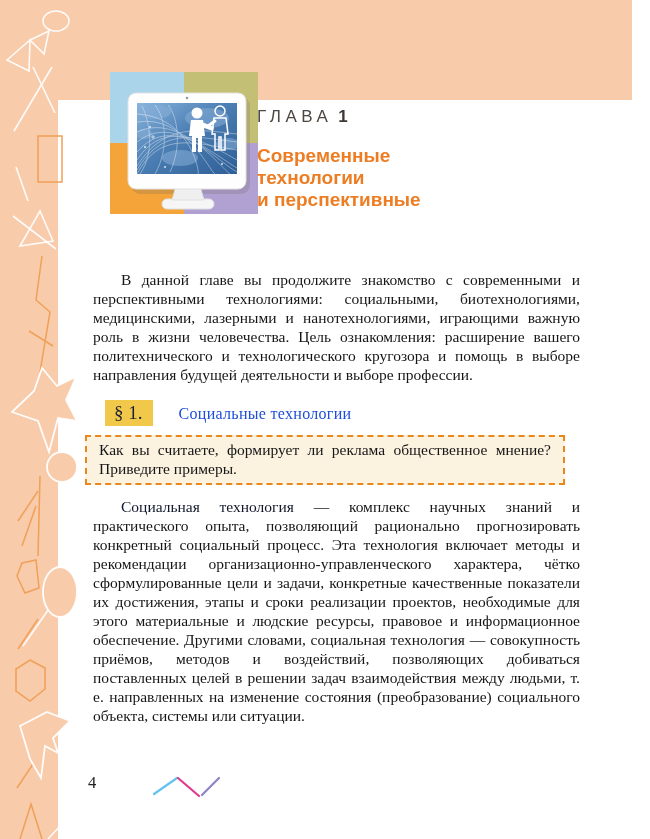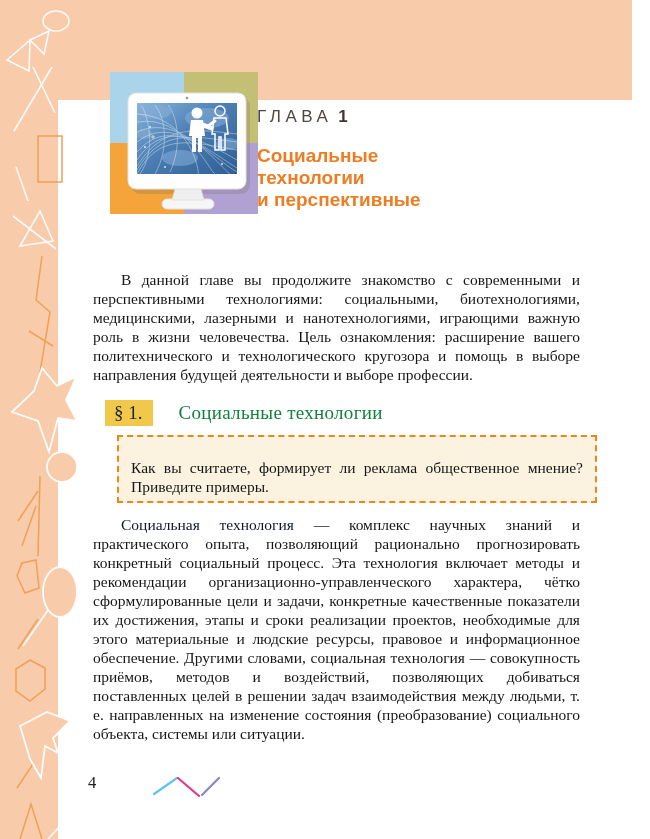--- a/index.html
+++ b/index.html
@@ -30,25 +30,25 @@
   .content{position:absolute;left:85px;top:262px;width:503px;}
   p{margin:8px;}
   .body-text{
     font-size:15.5px;line-height:19px;text-align:justify;text-indent:28px;
   }
   .section-head{margin-top:16px;height:27px;display:flex;align-items:baseline;}
   .section-marker{
     background:#F2C84B;color:#1d2430;
     font-size:19px;line-height:25px;padding:0 10px 1px 9px;margin-left:20px;
   }
-  .section-title{font-size:19px;color:#15803d;margin-left:26px;letter-spacing:0.3px;}
+  .section-title{font-size:16px;color:#1d4ed8;margin-left:26px;letter-spacing:0.3px;}
   .question-box{
-    margin-top:8px;margin-left:32px;width:452px;
+    margin-top:8px;margin-left:0;width:452px;
     border:2px dashed #E8871C;background:#FBF2E0;
-    padding:21px 12px 5px 12px;
+    padding:3px 12px 5px 12px;
     font-size:15.5px;line-height:19px;text-align:justify;
   }
   .para{margin-top:12px;}
   .term{color:#0f172a;}
   
   .page-number{position:absolute;left:88px;top:773px;font-size:16.5px;color:#222;}
   .footer-lines{position:absolute;left:150px;top:771px;width:78px;height:30px;}
 </style>
 </head>
 <body>
@@ -154,21 +154,21 @@
       </g>
     </g>
   </g>
 </svg>
 
 <div class="chapter-head">
   <div class="chapter-label-row">
     <span>ГЛАВА</span><span class="chapter-number">1</span>
   </div>
   <div class="chapter-title">
-    <div>Социальные</div>
+    <div>Современные</div>
     <div>технологии</div>
     <div>и перспективные</div>
   </div>
 </div>
 
 <div class="content">
   <p class="body-text">В данной главе вы продолжите знакомство с современными и перспективными технологиями: социальными, биотехнологиями, медицинскими, лазерными и нанотехнологиями, играющими важную роль в жизни человечества. Цель ознакомления: расширение вашего политехнического и технологического кругозора и помощь в выборе направления будущей деятельности и выборе профессии.</p>
 
   <div class="section-head">
     <span class="section-marker">§ 1.</span>

